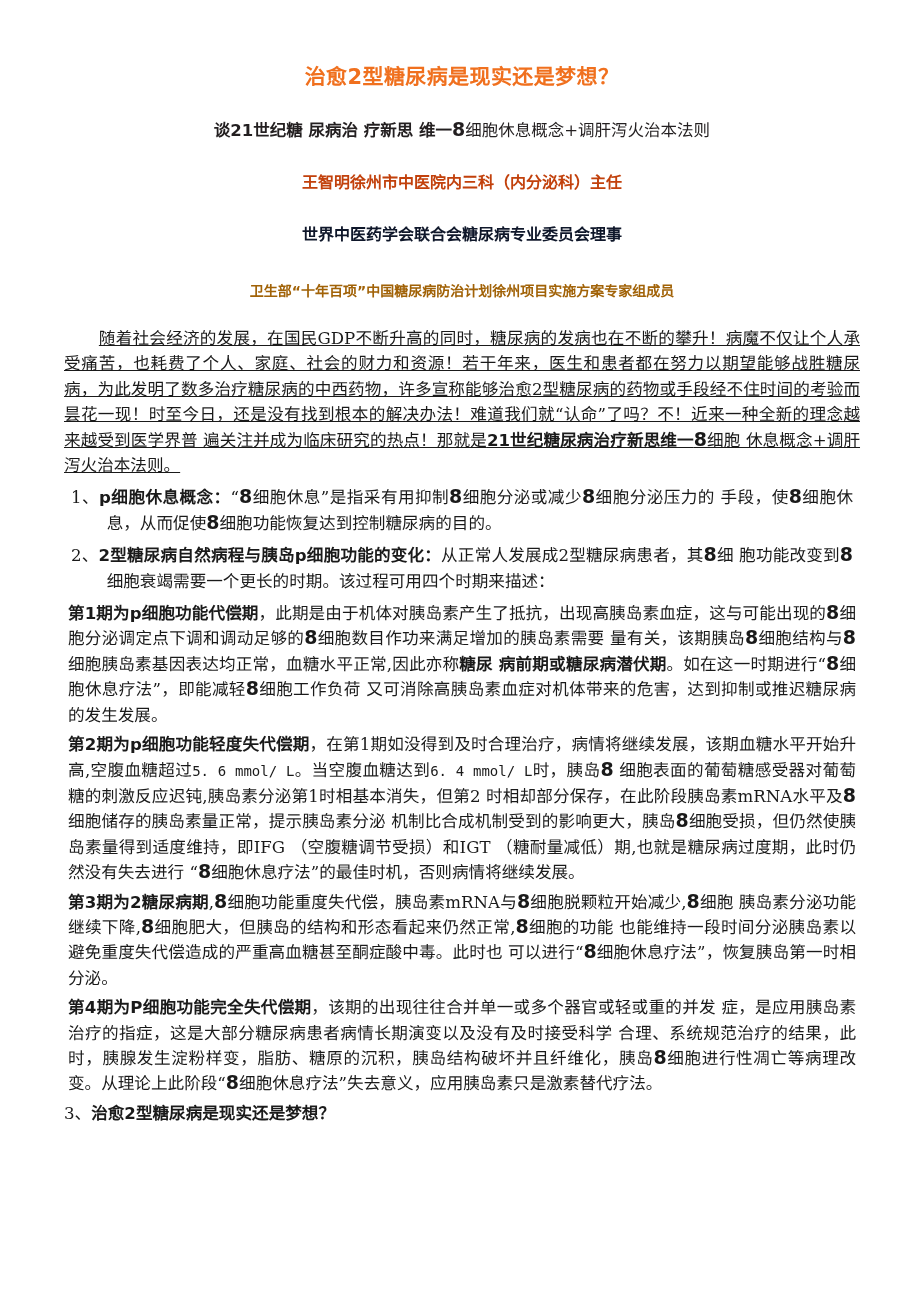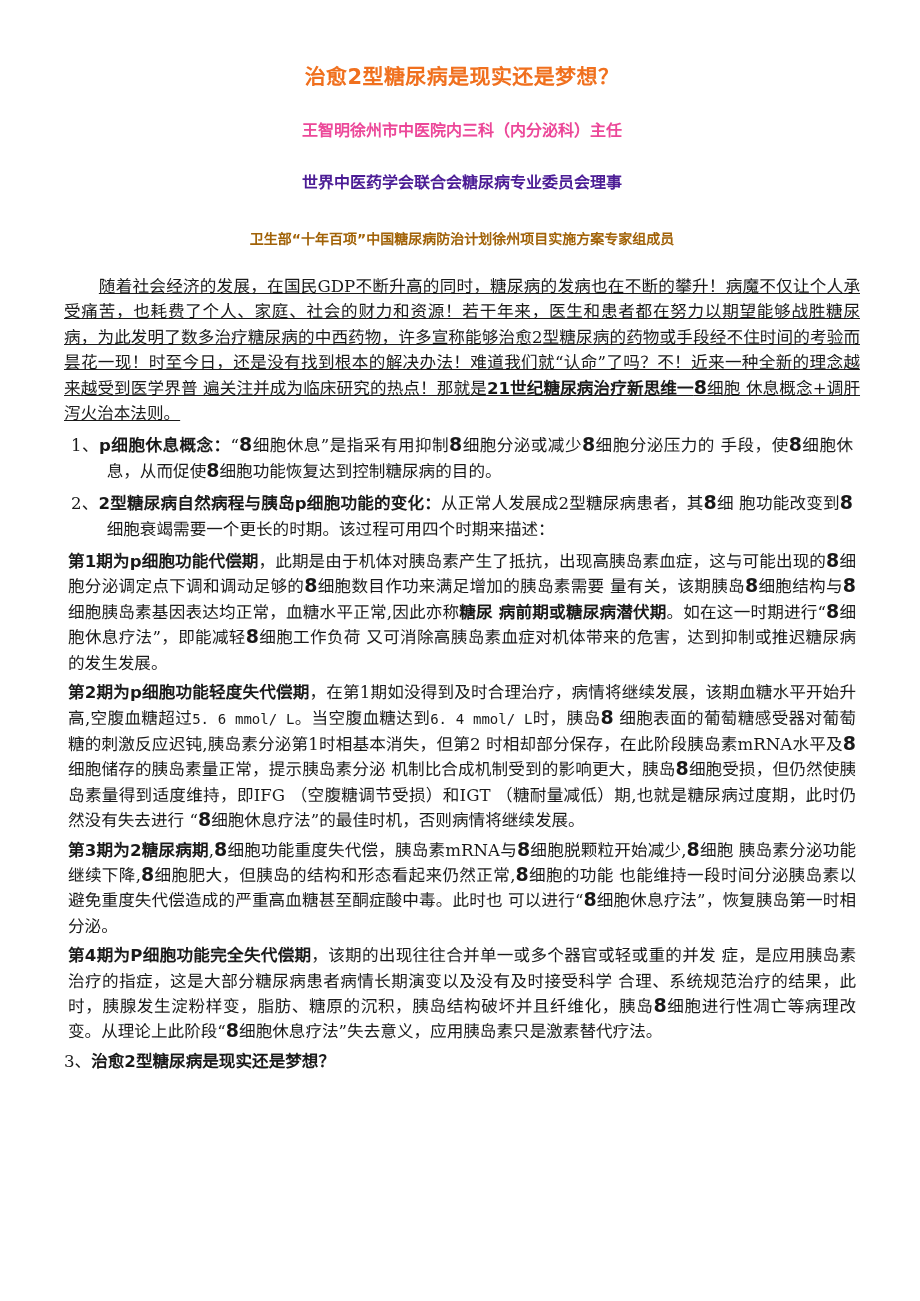--- a/index.html
+++ b/index.html
@@ -60,22 +60,22 @@
   }
 
   .credit {
     text-align: center;
     font-family: "DejaVu Sans", "Liberation Sans", sans-serif;
     font-weight: bold;
     font-size: 16px;
     line-height: 26px;
     margin: 0;
   }
-  .credit-1 { color: #ec4899; padding-top: 26px; }
-  .credit-2 { color: #4c1d95; padding-top: 26px; }
+  .credit-1 { color: #c2410c; padding-top: 26px; }
+  .credit-2 { color: #0f172a; padding-top: 26px; }
   .credit-3 { color: #a16207; padding-top: 30px; font-size: 14px; }
   .credit-4 { color: #1F7A66; padding-top: 30px; font-size: 15.5px; }
 
   
   .body-block {
     padding-top: 22px;
     font-size: 16.6px;
     line-height: 25.4px;
     text-align: justify;
     text-justify: inter-ideograph;
@@ -118,20 +118,21 @@
   }
 </style>
 </head>
 <body>
 
 <div id="page">
   <div class="content">
 
     <h1 class="doc-title">治愈2型糖尿病是现实还是梦想？</h1>
 
+    <p class="subtitle-line"><span class="b">谈21世纪糖 尿病治 疗新思 维一</span><span class="big8">8</span><span>细胞休息概念+调肝泻火治本法则</span></p>
 
     <p class="credit credit-1">王智明徐州市中医院内三科（内分泌科）主任</p>
     <p class="credit credit-2">世界中医药学会联合会糖尿病专业委员会理事</p>
     <p class="credit credit-3">卫生部“十年百项”中国糖尿病防治计划徐州项目实施方案专家组成员</p>
 
     <div class="body-block">
 
       <p class="para indent2"><span>随着社会经济的发展，在国民GDP不断升高的同时，糖尿病的发病也在不断的攀升！病魔不仅让个人承受痛苦，也耗费了个人、家庭、社会的财力和资源！若干年来，医生和患者都在努力以期望能够战胜糖尿病，为此发明了数多治疗糖尿病的中西药物，许多宣称能够治愈2型糖尿病的药物或手段经不住时间的考验而昙花一现！时至今日，还是没有找到根本的解决办法！难道我们就“认命”了吗？不！近来一种全新的理念越来越受到医学界普 遍关注并成为临床研究的热点！那就是</span><span class="b">21世纪糖尿病治疗新思维一</span><span class="big8">8</span><span>细胞 休息概念+调肝泻火治本法则。</span></p>
 
       <p class="num-item"><span>1、</span><span class="b">p细胞休息概念：</span><span>“</span><span class="big8">8</span><span>细胞休息”是指采有用抑制</span><span class="big8">8</span><span>细胞分泌或减少</span><span class="big8">8</span><span>细胞分泌压力的 手段，使</span><span class="big8">8</span><span>细胞休息，从而促使</span><span class="big8">8</span><span>细胞功能恢复达到控制糖尿病的目的。</span></p>

